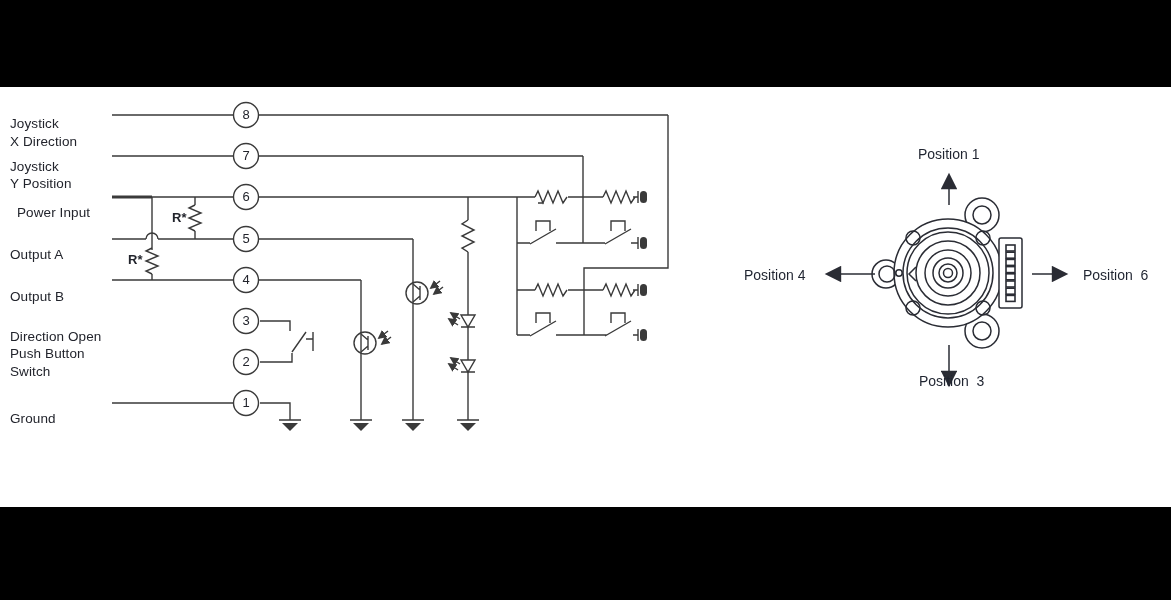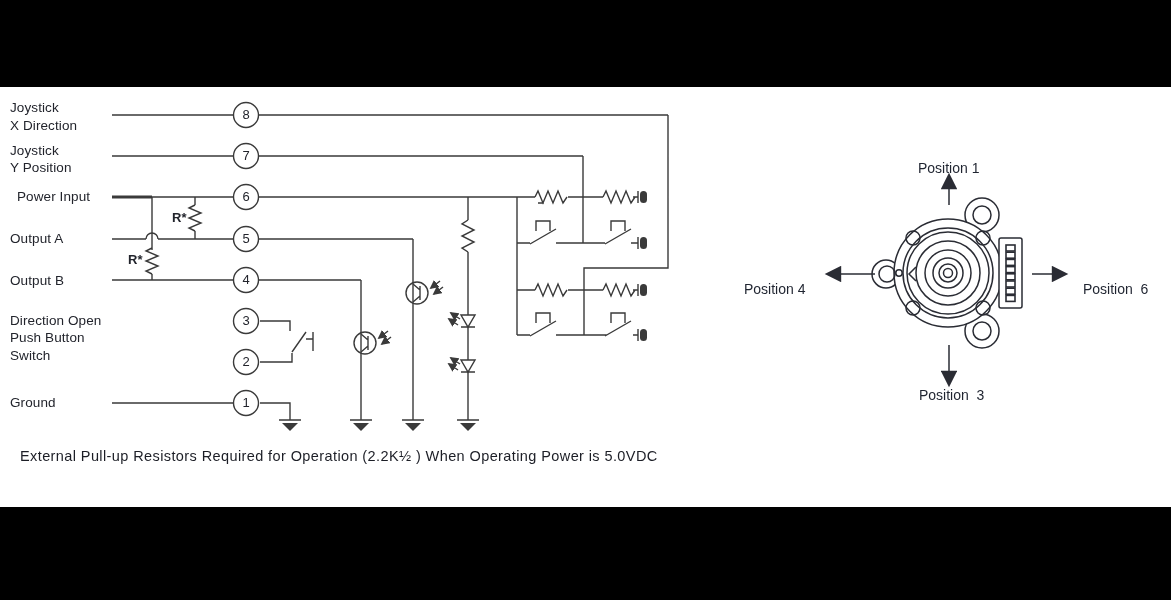--- a/index.html
+++ b/index.html
@@ -1,25 +1,25 @@
 <!DOCTYPE html>
 <html><head>
 <meta charset="utf-8">
 <style>
   html,body{margin:0;padding:0;background:#000;}
   .stage{position:relative;width:1171px;height:600px;background:#000;overflow:hidden;
          font-family:"Liberation Sans", sans-serif;}
   .canvas{position:absolute;left:0;top:87px;width:1171px;height:420px;background:#fff;}
   svg.diagram{position:absolute;left:0;top:0;width:1171px;height:600px;}
   .txt{position:absolute;color:#22242c;font-size:13.5px;line-height:17px;font-weight:500;
-       white-space:pre;letter-spacing:0.1px;}
+       white-space:pre;letter-spacing:0.1px;margin-top:16px;}
   .pin-num{position:absolute;width:30px;text-align:center;color:#22242c;font-size:13px;
            line-height:16px;font-weight:500;}
   .rstar{position:absolute;color:#22242c;font-size:13px;font-weight:600;}
-  .pos{position:absolute;color:#1f2430;font-size:14px;font-weight:500;white-space:pre;margin-top:14px;}
+  .pos{position:absolute;color:#1f2430;font-size:14px;font-weight:500;white-space:pre;}
   .note{position:absolute;color:#1c1e26;font-size:14.5px;font-weight:500;white-space:pre;
         letter-spacing:0.4px;line-height:19px;}
 </style>
 </head>
 <body>
 
 <div class="stage">
   <div class="canvas"></div>
 
   <svg class="diagram" viewBox="0 0 1171 600" xmlns="http://www.w3.org/2000/svg">
@@ -168,14 +168,13 @@
   <div class="pin-num" style="left:231px;top:395px">1</div>
 
   <div class="rstar" style="left:172px;top:210px">R*</div>
   <div class="rstar" style="left:128px;top:252px">R*</div>
 
   <div class="pos" style="left:918px;top:146px">Position 1</div>
   <div class="pos" style="left:1083px;top:267px">Position  6</div>
   <div class="pos" style="left:919px;top:373px">Position  3</div>
   <div class="pos" style="left:744px;top:267px">Position 4</div>
 
-  <div class="note" style="left:20px;top:447px">External Pull-up Resistors Required for Operation (2.2K½ ) When Operating Power is 5.0VDC</div>
 </div>
 
 </body></html>

